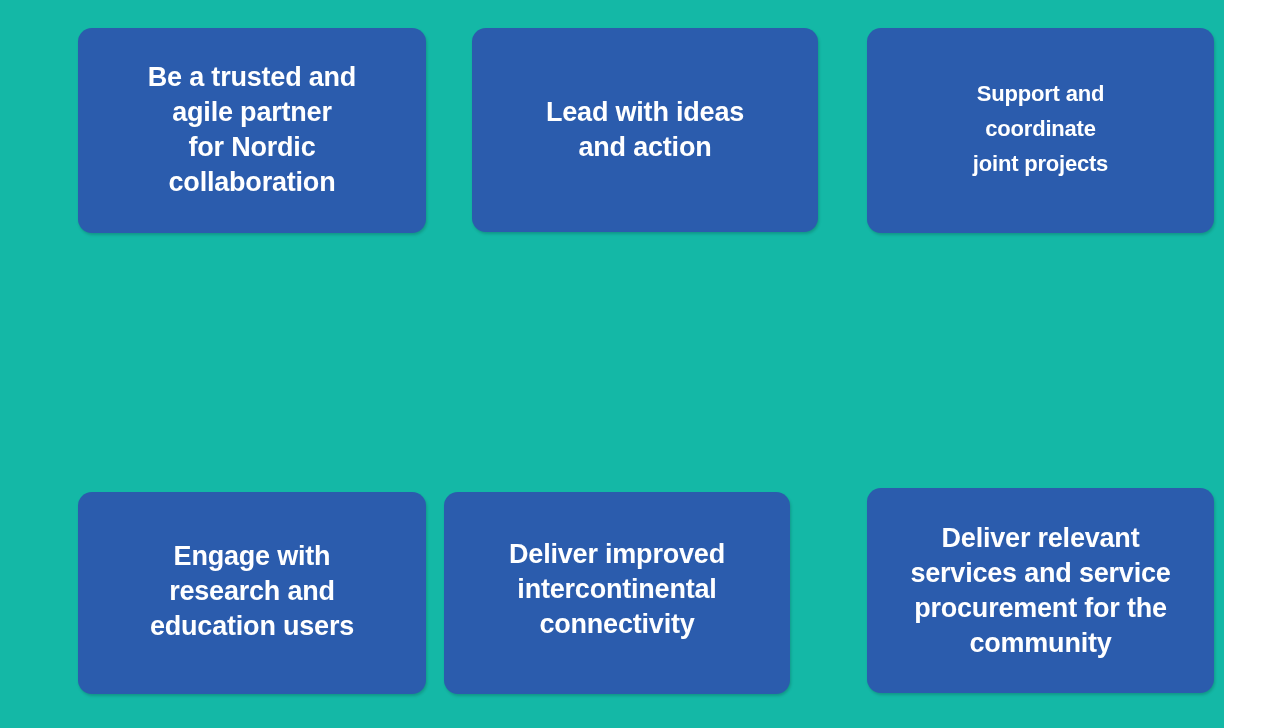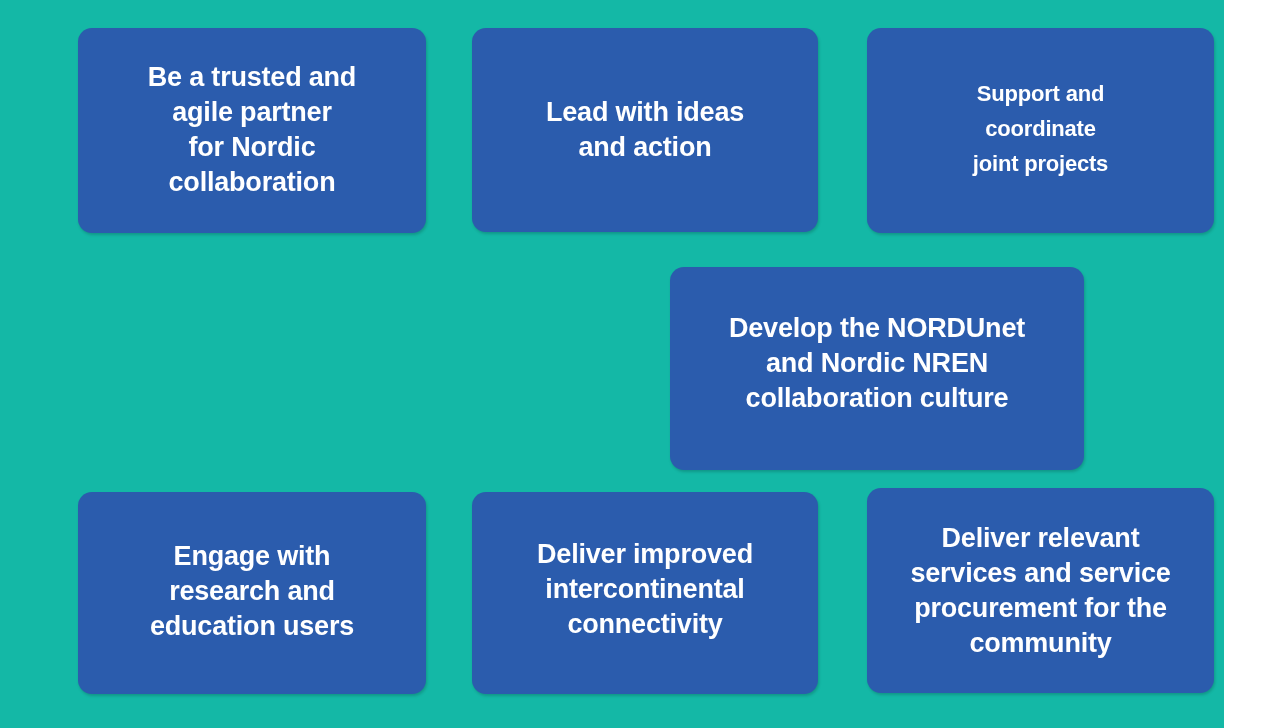--- a/index.html
+++ b/index.html
@@ -79,21 +79,21 @@
 
   
   #card-engage-users {
     left: 78px;  top: 492px; width: 348px; height: 202px;
   }
   #card-engage-users .card-text {
     margin-top: 47px; font-size: 27px; line-height: 35px;
   }
 
   #card-intercontinental {
-    left: 472px; top: 492px; width: 346px; height: 202px;
+    left: 444px; top: 492px; width: 346px; height: 202px;
   }
   #card-intercontinental .card-text {
     margin-top: 45px; font-size: 27px; line-height: 35px;
   }
 
   #card-services-procurement {
     left: 867px; top: 488px; width: 347px; height: 205px;
   }
   #card-services-procurement .card-text {
     margin-top: 33px; font-size: 27px; line-height: 35px;
@@ -116,25 +116,20 @@
 and action</div>
   </div>
 
   <div class="card" id="card-support-coordinate">
     <div class="card-text">Support and
 coordinate
 joint projects</div>
   </div>
 
 
-  <div class="card" id="card-develop-culture">
-    <div class="card-text">Develop the NORDUnet
-and Nordic NREN
-collaboration culture</div>
-  </div>
 
   <div class="card" id="card-engage-users">
     <div class="card-text">Engage with
 research and
 education users</div>
   </div>
 
   <div class="card" id="card-intercontinental">
     <div class="card-text">Deliver improved
 intercontinental

